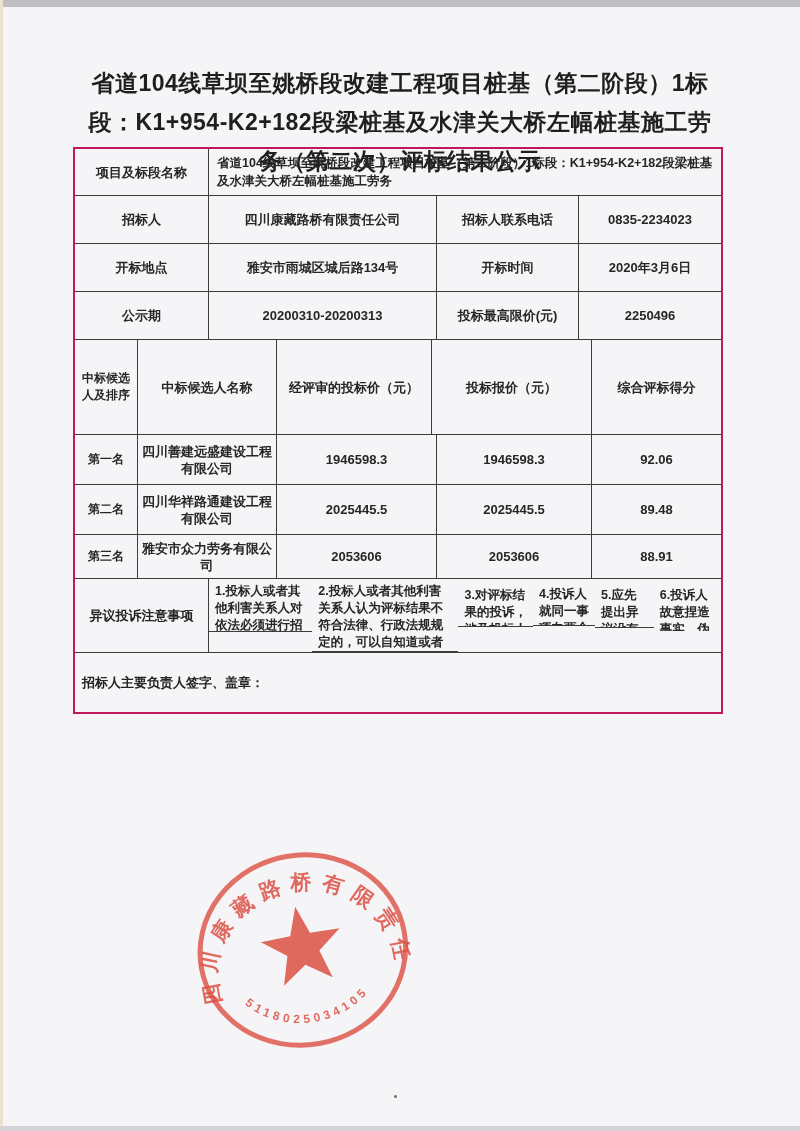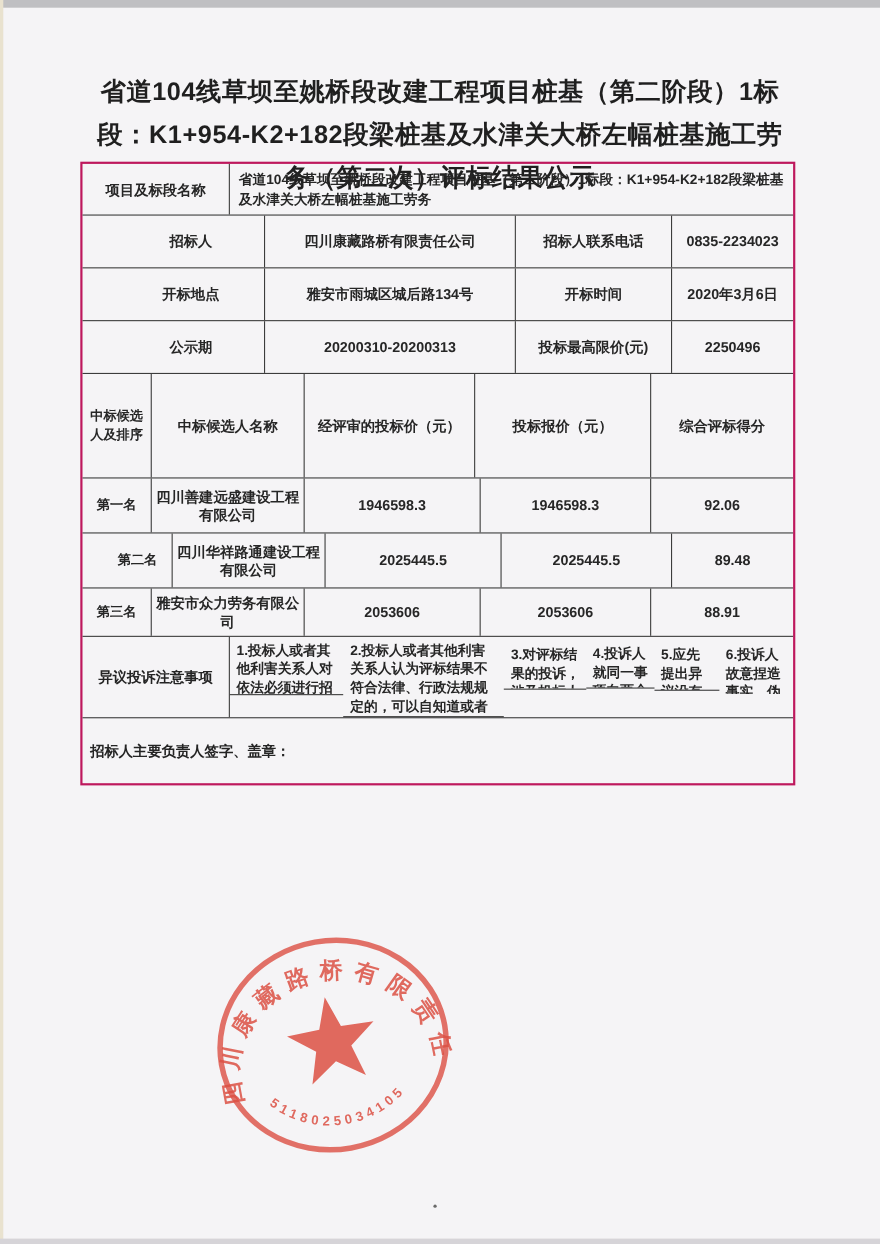--- a/index.html
+++ b/index.html
@@ -30,24 +30,24 @@
     border-right:1px solid #3c3c3c;box-sizing:border-box;
     display:flex;align-items:center;justify-content:center;
     text-align:center;font-size:13px;font-weight:600;line-height:17px;
     padding:2px 4px;overflow:hidden;color:#262626;
   }
   .cell:last-child{border-right:none;}
   .cell.left{justify-content:flex-start;text-align:left;}
 
   
   .r-project{height:47px;}
-  .r-info{height:48px;padding-left:32px;}
+  .r-info{height:48px;}
   .r-chead{height:95px;}
   .r-cand1{height:50px;}
-  .r-cand2{height:50px;padding-left:19px;}
+  .r-cand2{height:50px;}
   .r-cand3{height:44px;}
   .r-sign{height:59px;align-items:center;}
 
   .w-label{width:134px;flex:none;}
   .w-val1{width:228px;flex:none;}
   .w-label2{width:142px;flex:none;}
   .w-val2{flex:1;}
 
   .w-rank{width:63px;flex:none;font-size:12px;padding:1px 2px;}
   .w-name{width:139px;flex:none;}

